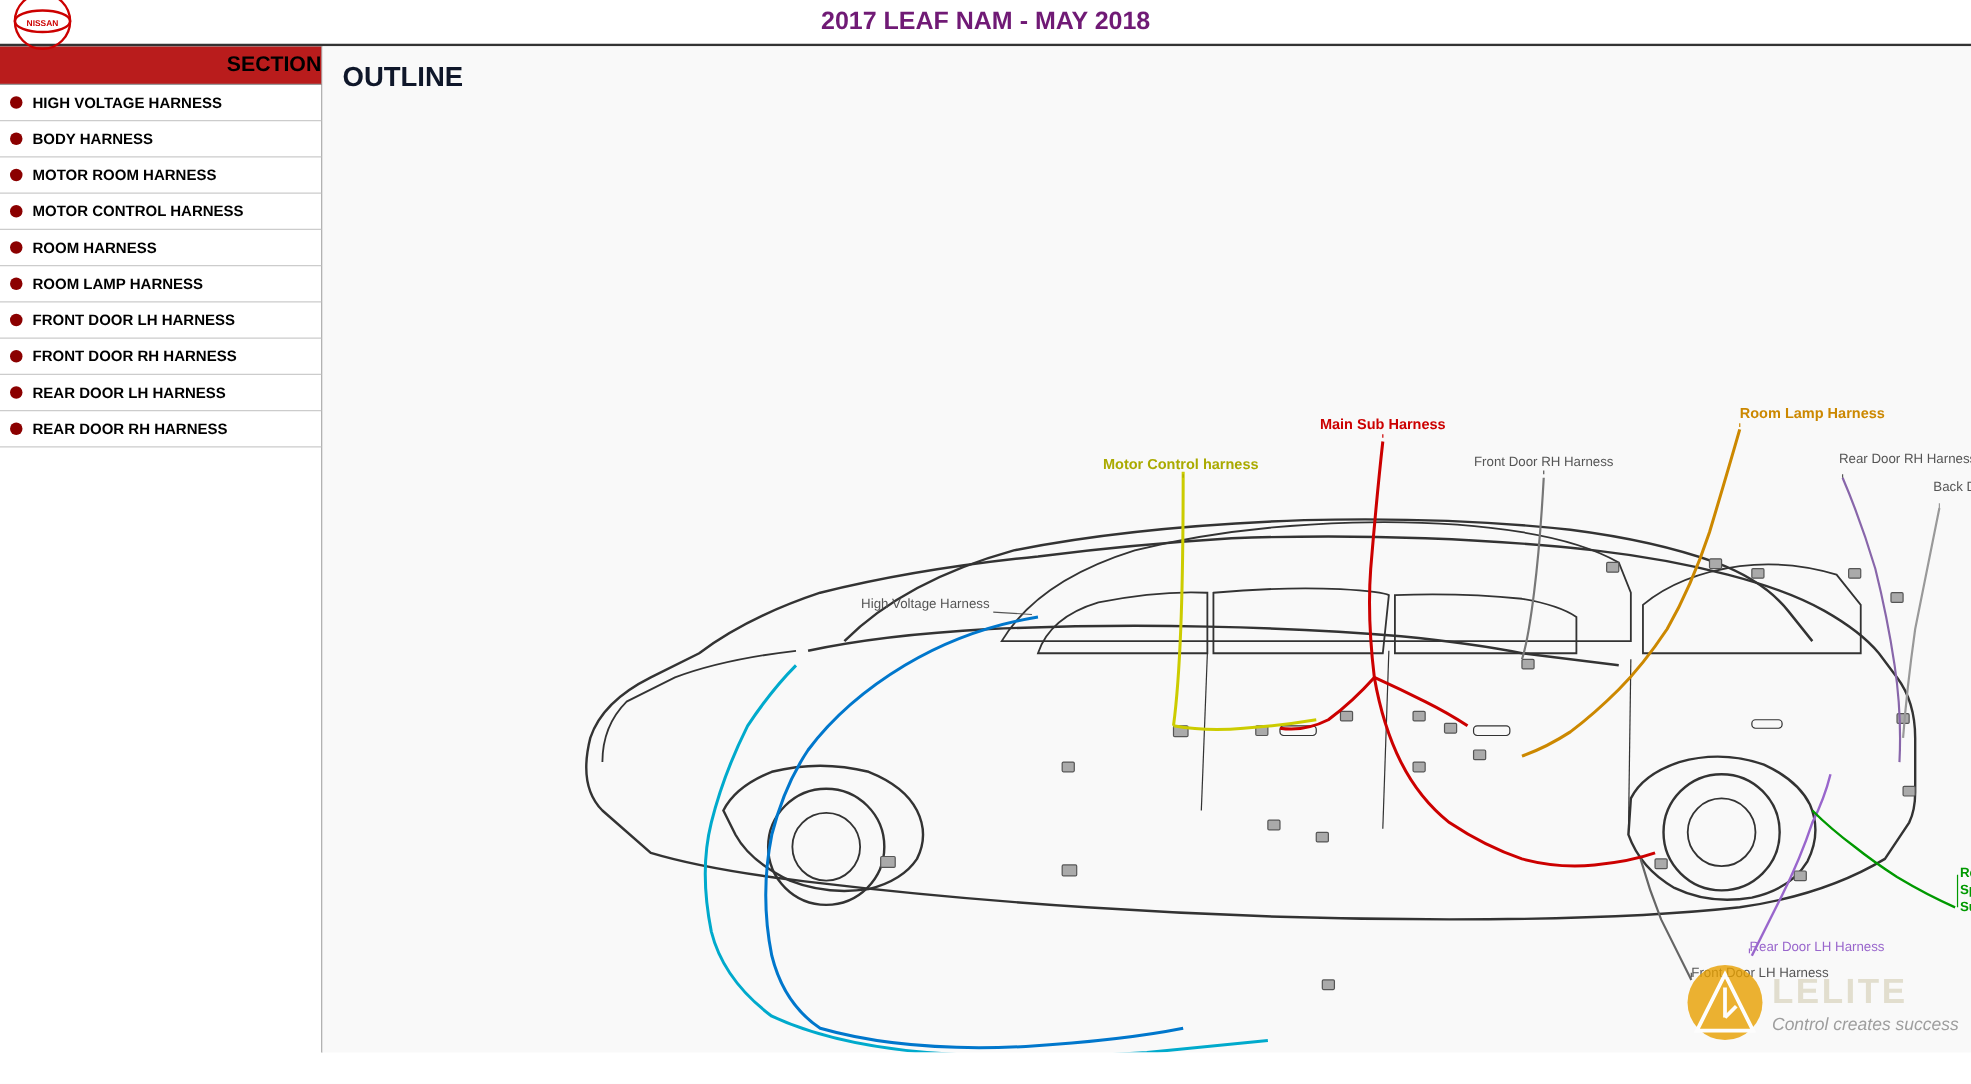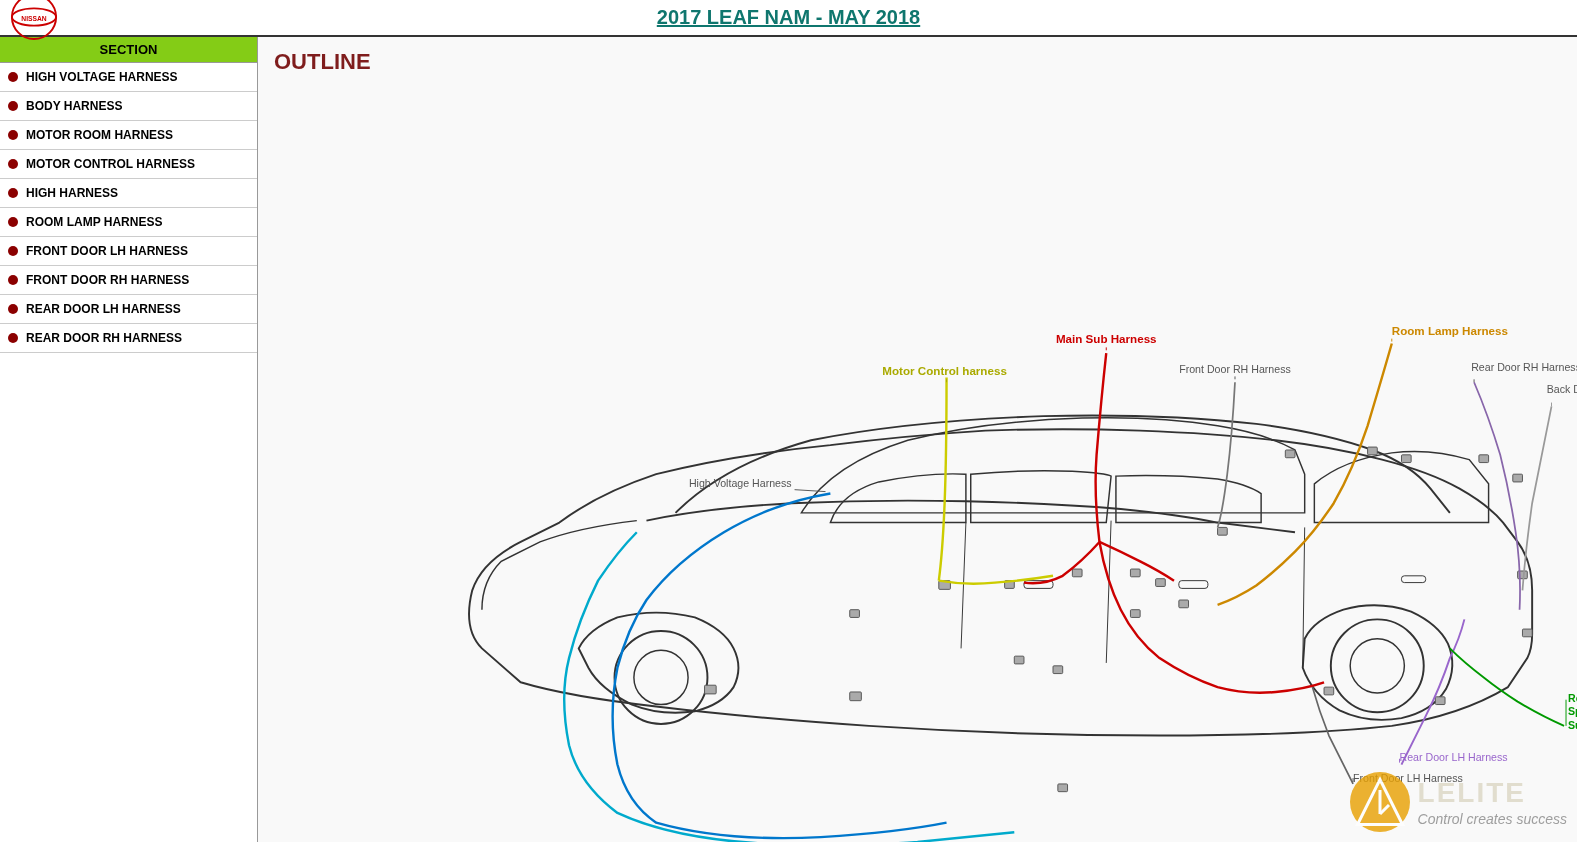--- a/index.html
+++ b/index.html
@@ -17,42 +17,41 @@
     }
     #header .nissan-logo {
       position: absolute;
       left: 10px;
       width: 50px;
       height: 50px;
     }
     #header .title {
       font-size: 20px;
       font-weight: bold;
-      color: #0f766e;
-      text-decoration: underline;
+      color: #701a75;
     }
 
     
     #main {
       display: flex;
       height: calc(867px - 62px);
     }
 
     
     #sidebar {
       width: 258px;
       border-right: 1px solid #999;
       background: #fff;
       flex-shrink: 0;
     }
     #sidebar .section-header {
-      background: #84cc16;
-      text-align: center;
-      font-weight: bold;
-      font-size: 13px;
+      background: #b91c1c;
+      text-align: right;
+      font-weight: bold;
+      font-size: 17px;
       padding: 5px 0;
       border-bottom: 1px solid #999;
     }
     .sidebar-item {
       display: flex;
       align-items: center;
       padding: 7px 8px;
       border-bottom: 1px solid #ccc;
       cursor: pointer;
       font-size: 12px;
@@ -72,21 +71,21 @@
     #content {
       flex: 1;
       position: relative;
       background: #f9f9f9;
       overflow: hidden;
     }
     #content .outline-title {
       font-size: 22px;
       font-weight: bold;
       padding: 12px 16px 0 16px;
-      color: #7f1d1d;
+      color: #0f172a;
     }
 
     
     #diagram {
       position: absolute;
       top: 50px;
       left: 0;
       right: 0;
       bottom: 0;
     }
@@ -163,21 +162,21 @@
         <div class="sidebar-item">
           <div class="sidebar-dot"></div>
           <span>MOTOR ROOM HARNESS</span>
         </div>
         <div class="sidebar-item">
           <div class="sidebar-dot"></div>
           <span>MOTOR CONTROL HARNESS</span>
         </div>
         <div class="sidebar-item">
           <div class="sidebar-dot"></div>
-          <span>HIGH HARNESS</span>
+          <span>ROOM HARNESS</span>
         </div>
         <div class="sidebar-item">
           <div class="sidebar-dot"></div>
           <span>ROOM LAMP HARNESS</span>
         </div>
         <div class="sidebar-item">
           <div class="sidebar-dot"></div>
           <span>FRONT DOOR LH HARNESS</span>
         </div>
         <div class="sidebar-item">

